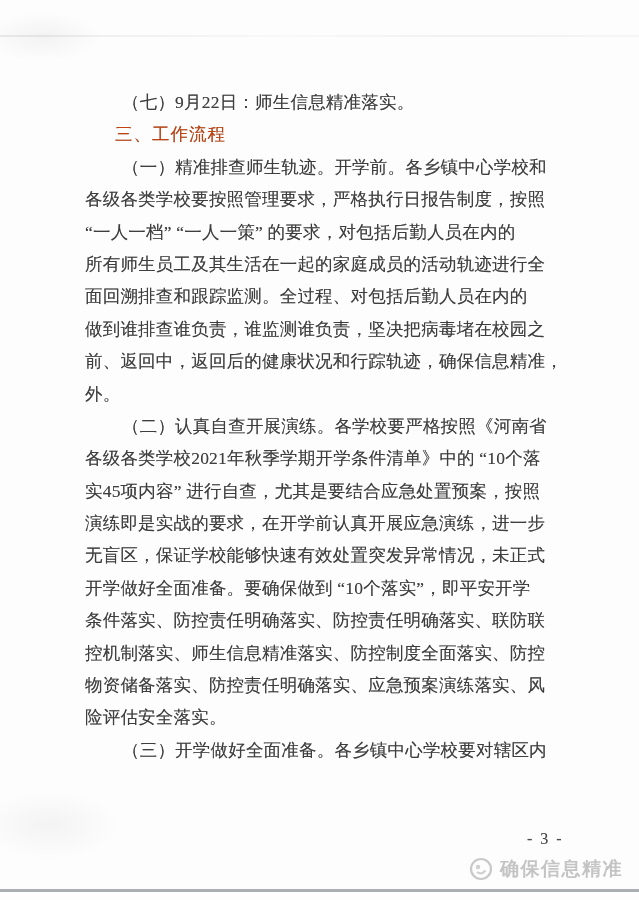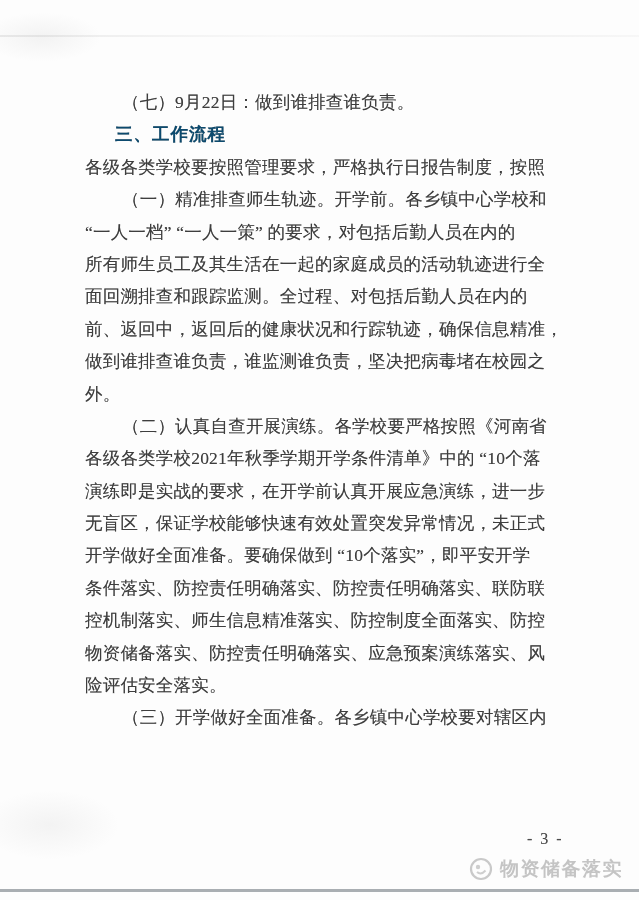--- a/index.html
+++ b/index.html
@@ -44,22 +44,22 @@
   }
   .line {
     height: 32.4px;
     line-height: 32.4px;
     white-space: pre;
     letter-spacing: 0.2px;
   }
   .line.indent { padding-left: 37px; }
   .line.bold {
     padding-left: 30px;
-    font-weight: bold;
-    color: #0c4a6e;
+    font-weight: normal;
+    color: #c2410c;
     font-family: "Liberation Sans", "DejaVu Sans", sans-serif;
     letter-spacing: 1px;
   }
   .page-number {
     position: absolute;
     top: 830px;
     left: 527px;
     font-size: 16px;
     color: #4c4c4c;
     letter-spacing: 2px;
@@ -90,49 +90,50 @@
 </style>
 </head>
 <body>
 
 <div class="page">
   <div class="scan-top"></div>
   <div class="smudge a"></div>
   <div class="smudge b"></div>
 
   <div class="content" id="doc-lines">
-      <div class="line indent">（七）9月22日：做到谁排查谁负责。</div>
+      <div class="line indent">（七）9月22日：师生信息精准落实。</div>
       <div class="line indent bold">三、工作流程</div>
+      <div class="line indent">（一）精准排查师生轨迹。开学前。各乡镇中心学校和</div>
       <div class="line">各级各类学校要按照管理要求，严格执行日报告制度，按照</div>
-      <div class="line indent">（一）精准排查师生轨迹。开学前。各乡镇中心学校和</div>
       <div class="line">“一人一档” “一人一策” 的要求，对包括后勤人员在内的</div>
       <div class="line">所有师生员工及其生活在一起的家庭成员的活动轨迹进行全</div>
       <div class="line">面回溯排查和跟踪监测。全过程、对包括后勤人员在内的</div>
+      <div class="line">做到谁排查谁负责，谁监测谁负责，坚决把病毒堵在校园之</div>
       <div class="line">前、返回中，返回后的健康状况和行踪轨迹，确保信息精准，</div>
-      <div class="line">做到谁排查谁负责，谁监测谁负责，坚决把病毒堵在校园之</div>
       <div class="line">外。</div>
       <div class="line indent">（二）认真自查开展演练。各学校要严格按照《河南省</div>
       <div class="line">各级各类学校2021年秋季学期开学条件清单》中的 “10个落</div>
+      <div class="line">实45项内容” 进行自查，尤其是要结合应急处置预案，按照</div>
       <div class="line">演练即是实战的要求，在开学前认真开展应急演练，进一步</div>
       <div class="line">无盲区，保证学校能够快速有效处置突发异常情况，未正式</div>
       <div class="line">开学做好全面准备。要确保做到 “10个落实”，即平安开学</div>
       <div class="line">条件落实、防控责任明确落实、防控责任明确落实、联防联</div>
       <div class="line">控机制落实、师生信息精准落实、防控制度全面落实、防控</div>
       <div class="line">物资储备落实、防控责任明确落实、应急预案演练落实、风</div>
       <div class="line">险评估安全落实。</div>
       <div class="line indent">（三）开学做好全面准备。各乡镇中心学校要对辖区内</div>
     </div>
 
   <div class="page-number">- 3 -</div>
 
   <div class="watermark">
     <span class="wm-icon">
       <svg width="24" height="24" viewBox="0 0 24 24" aria-hidden="true">
         <circle cx="12" cy="12" r="10" fill="none" stroke="#c9c9c9" stroke-width="2.2"></circle>
         <circle cx="9" cy="10" r="2.2" fill="#cecece"></circle>
         <path d="M8 15 q4 3.5 8.5 -1.5" fill="none" stroke="#cecece" stroke-width="2"></path>
       </svg>
     </span>
-    <span class="wm-text">物资储备落实</span>
+    <span class="wm-text">确保信息精准</span>
   </div>
 
   <div class="bottom-edge"></div>
 </div>
 
 </body></html>

